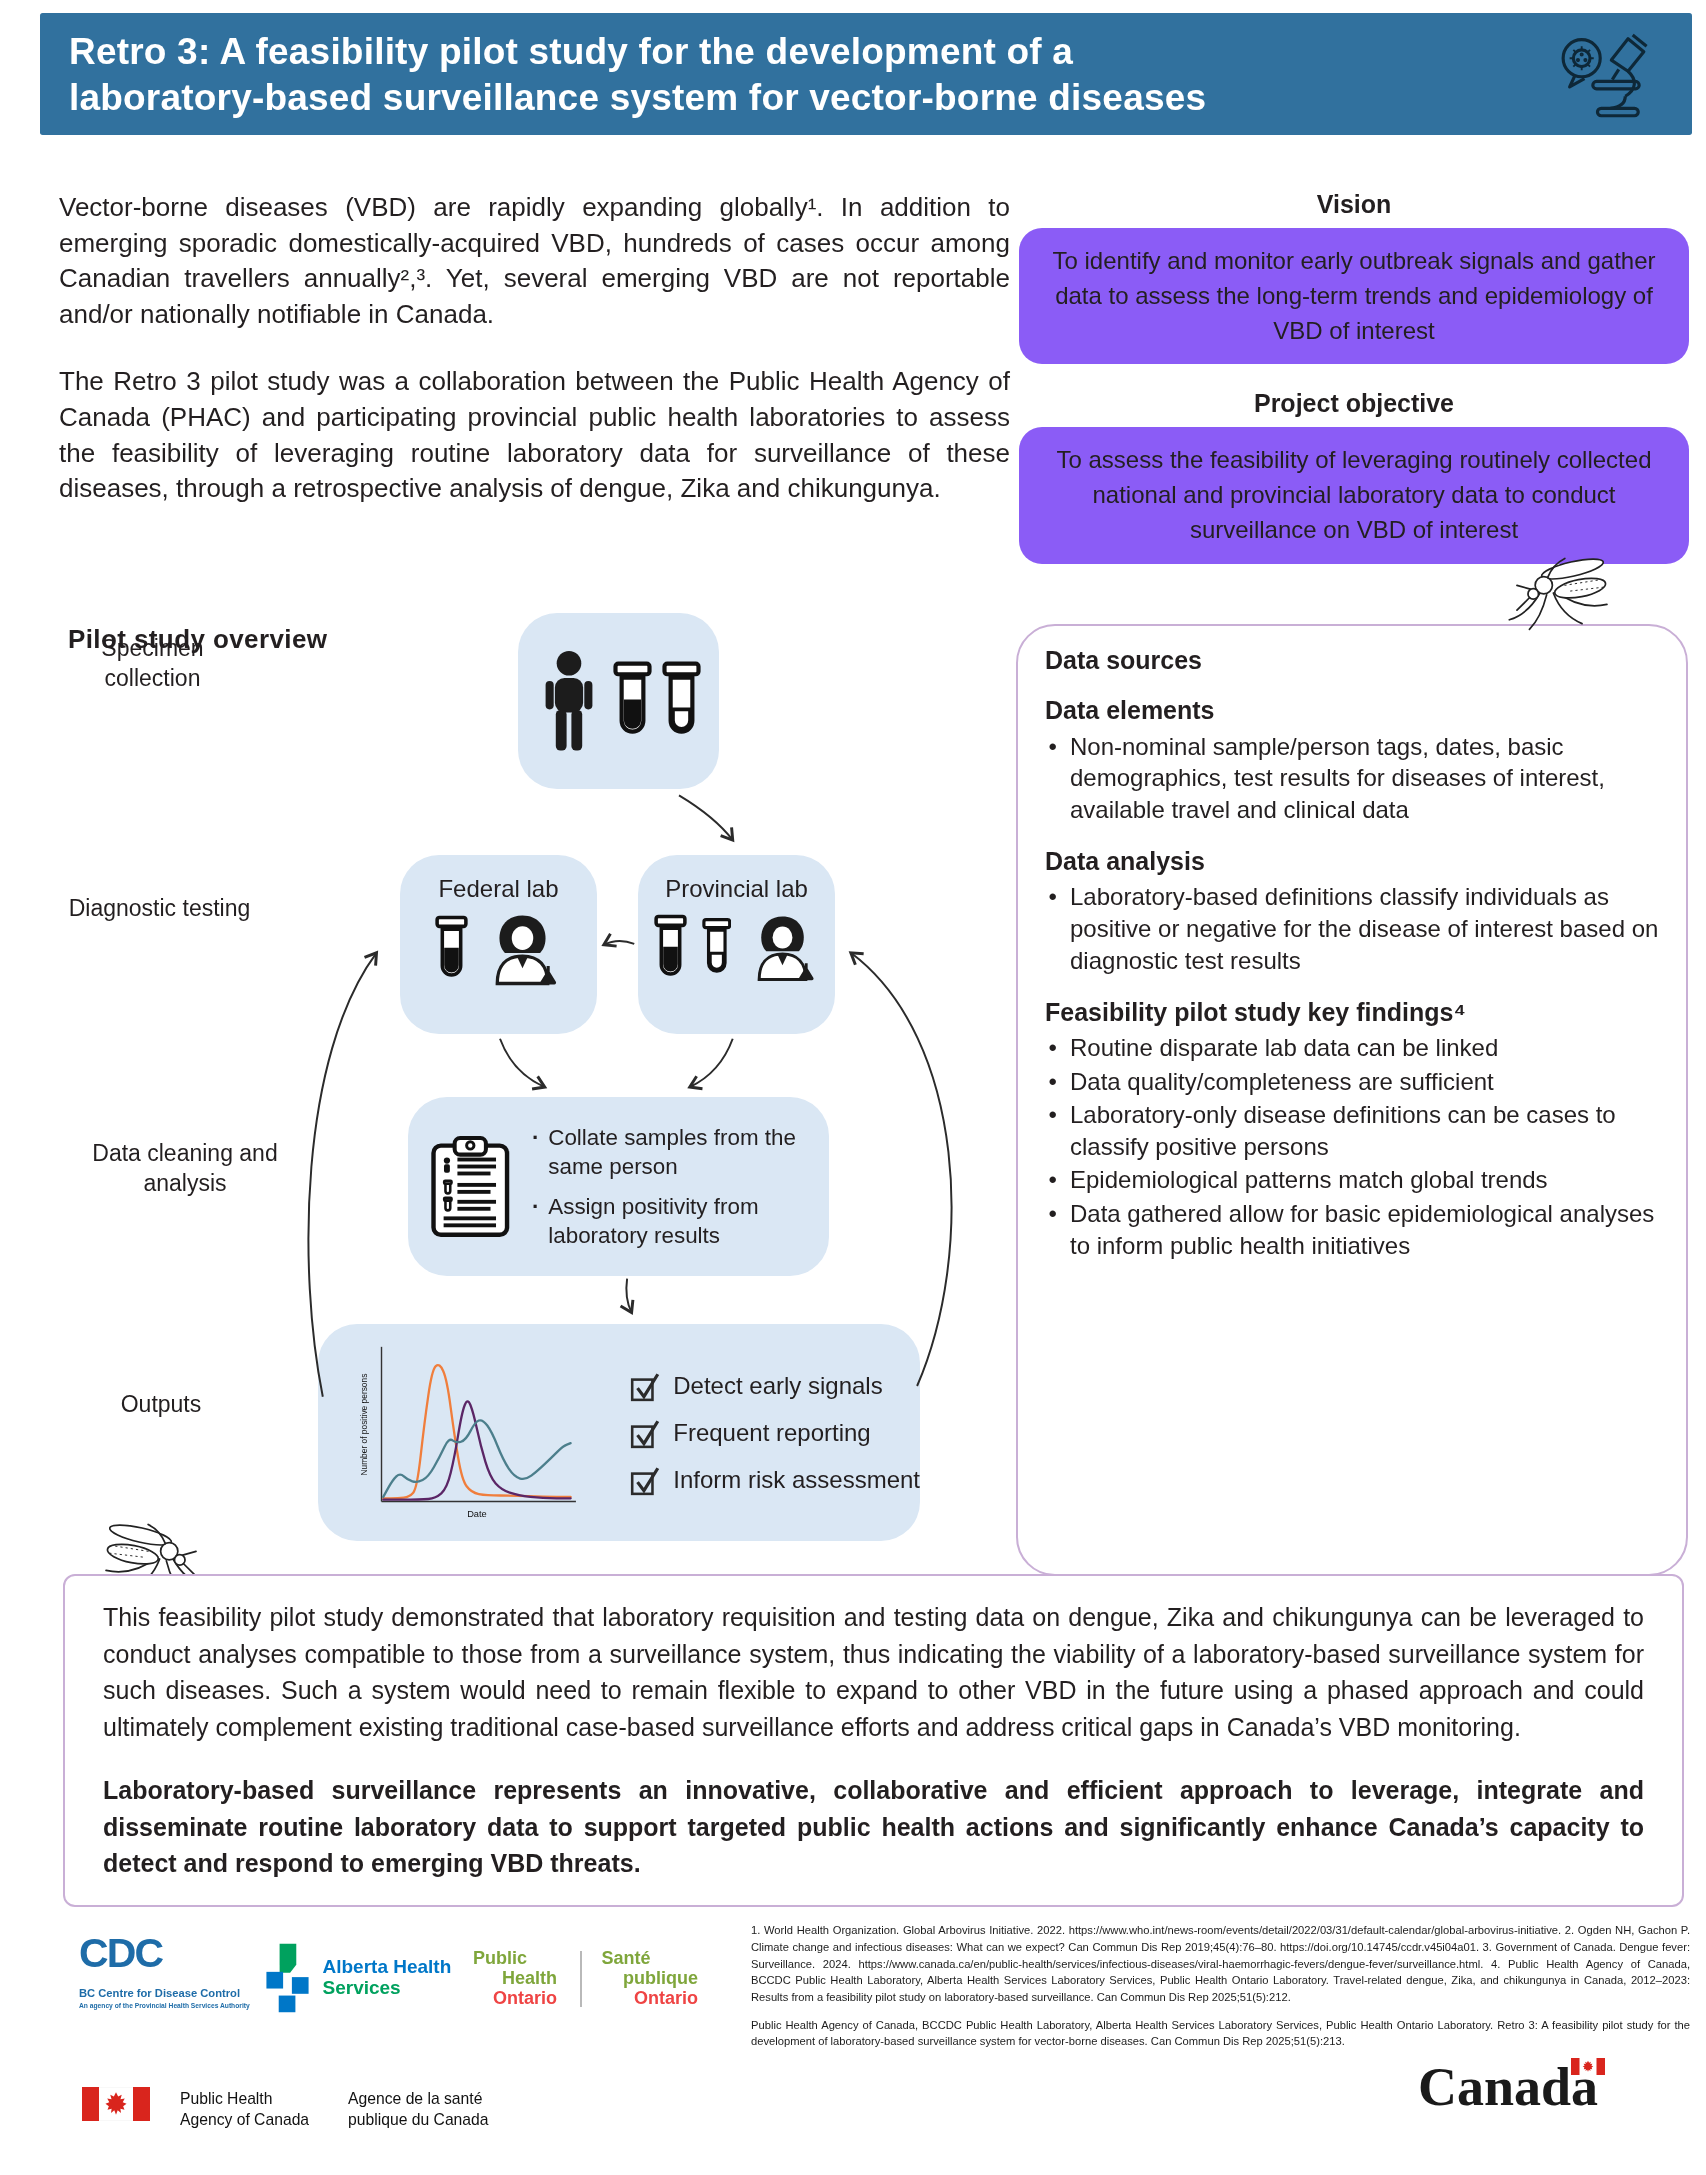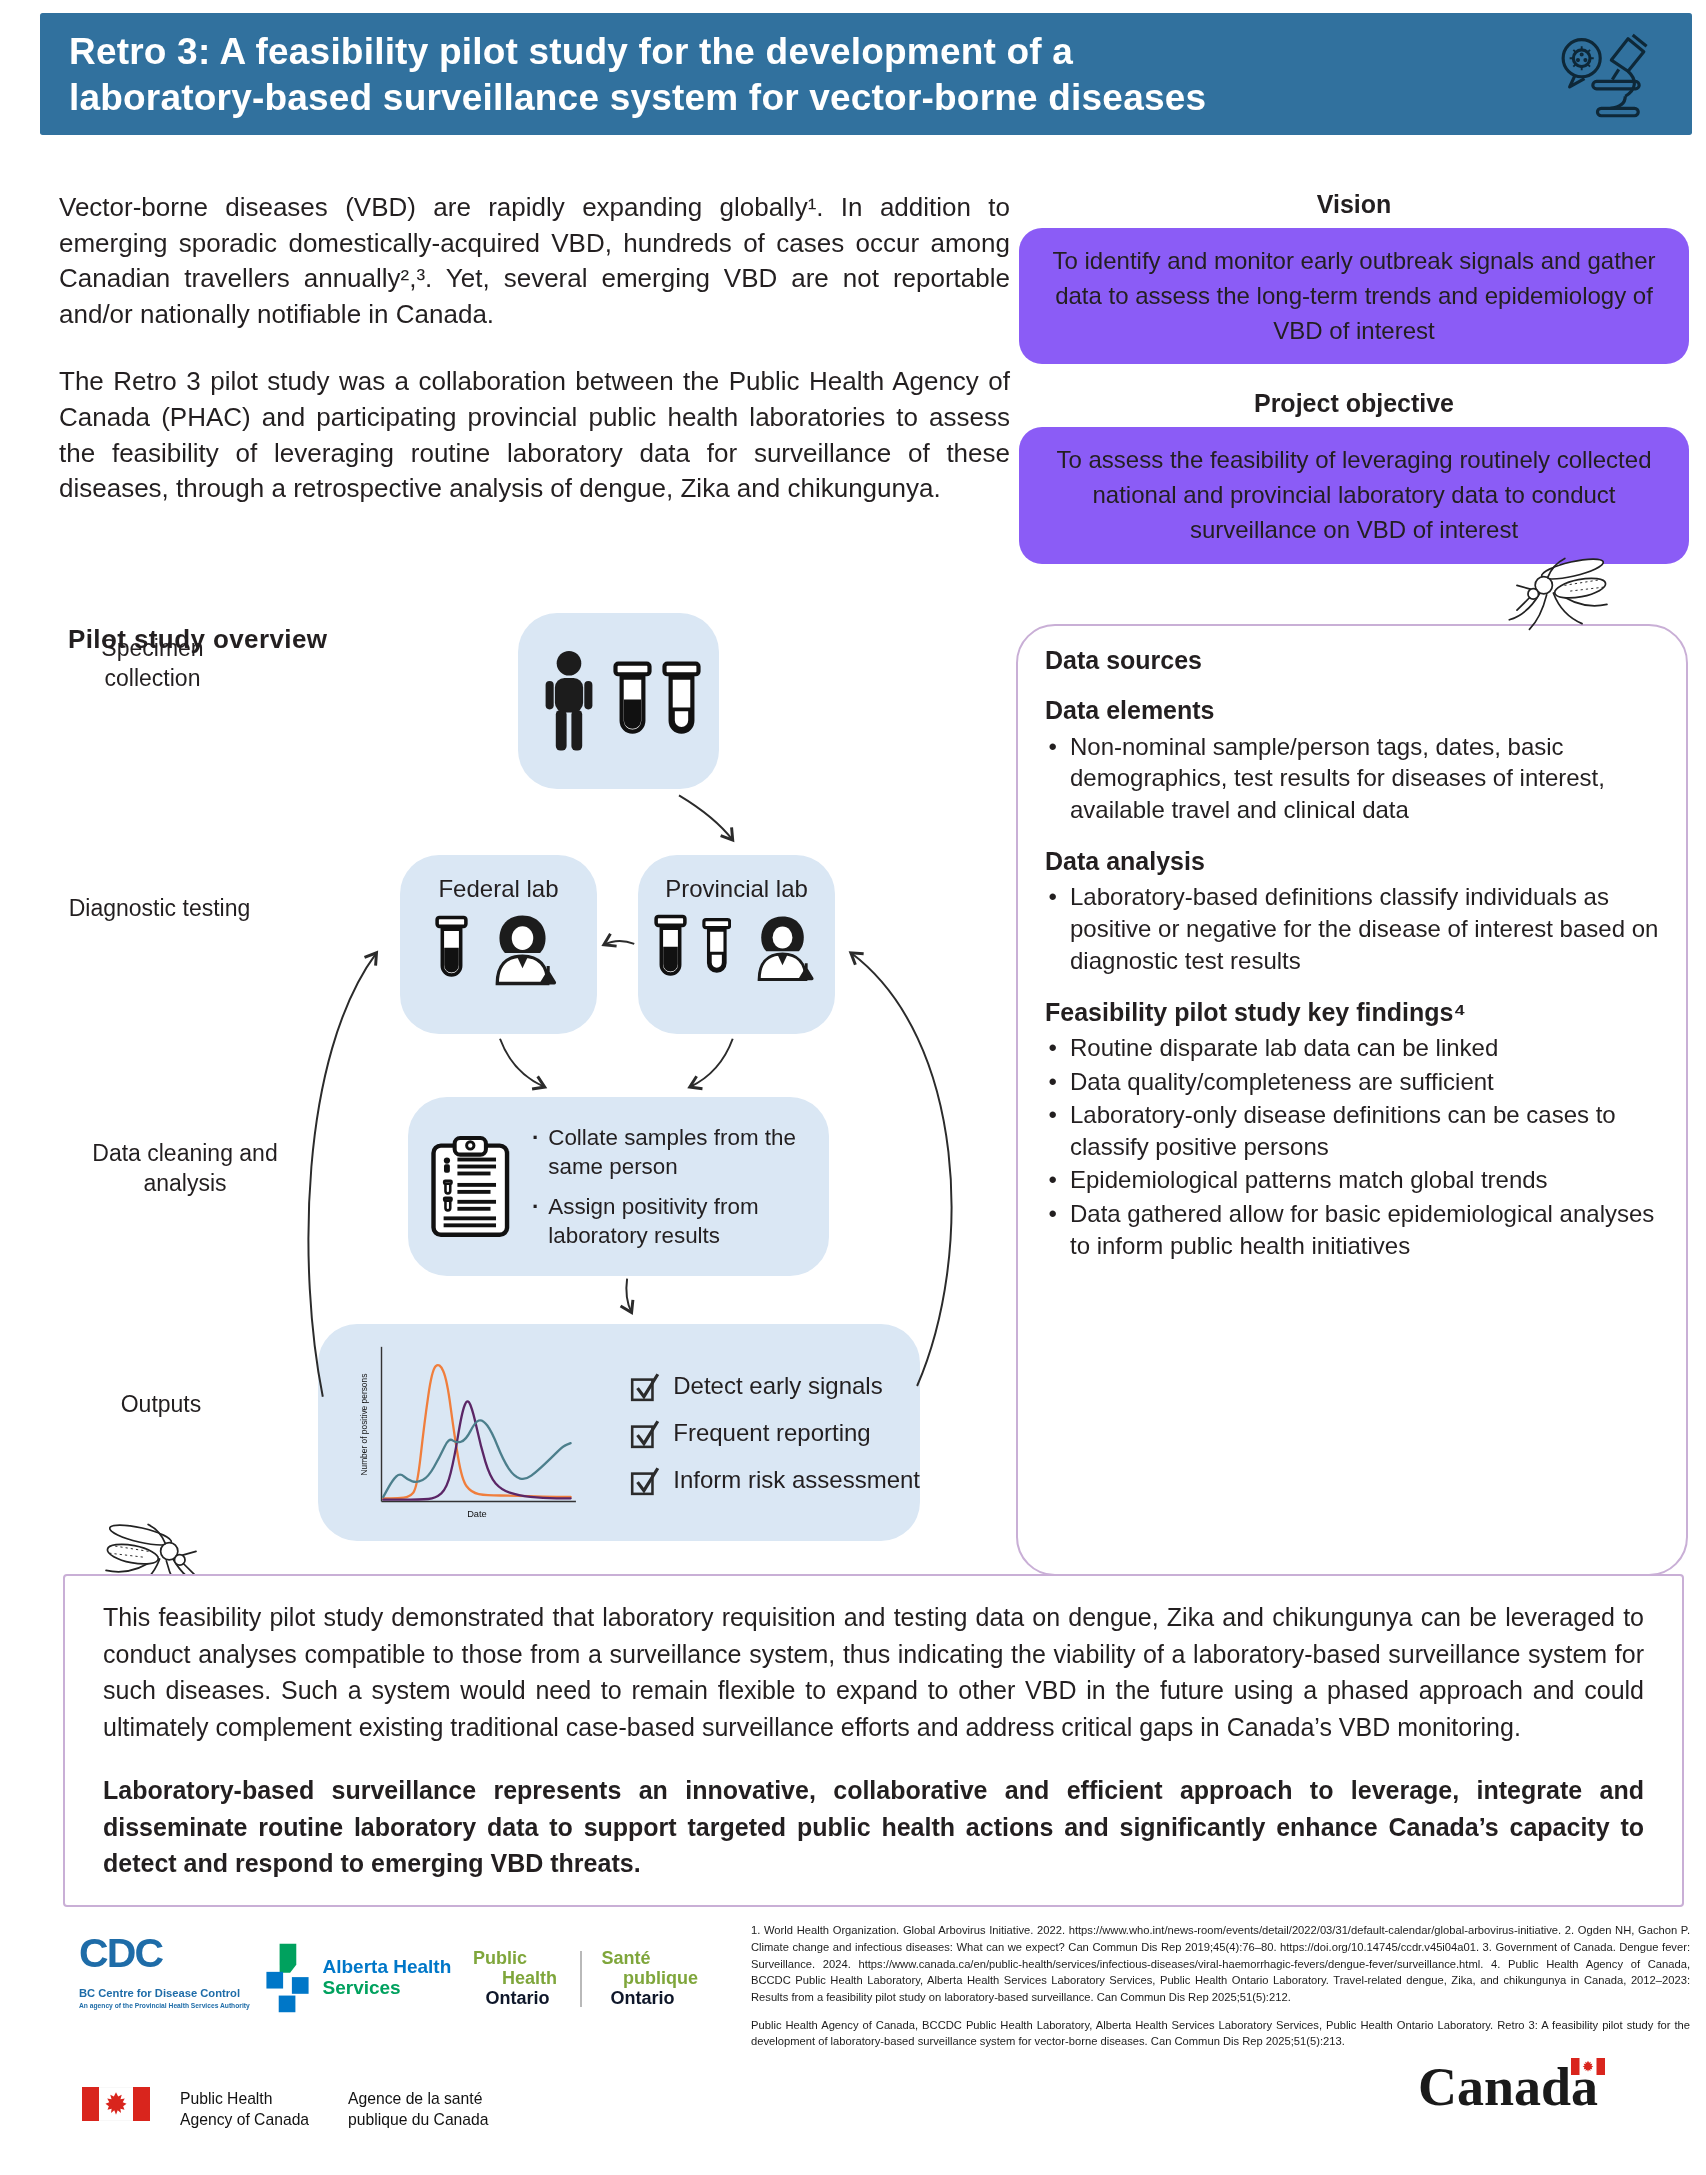--- a/index.html
+++ b/index.html
@@ -63,21 +63,21 @@
   .p-bullet{position:relative;padding-left:25px;font-size:24px;line-height:1.32;}
   .p-bullet + .p-bullet{margin-top:1.8px;}
   .p-bullet:before{content:"\2022";position:absolute;left:3.6px;}
 
   .mosquito{position:absolute;width:134px;height:88px;}
   .mosq-1{left:1494px;top:548px;}
   .mosq-2{left:85px;top:1514px;transform:scaleX(-1);}
 
   
   .summary{position:absolute;left:63px;top:1574px;width:1621px;height:333px;
-           border:2.7px solid #C9AFD6;border-radius:4px;box-sizing:border-box;
+           border:2.7px solid #C9AFD6;border-radius:12px;box-sizing:border-box;
            padding:23px 38px;font-size:25px;line-height:1.46;text-align:justify;background:#fff;}
   .summary p{margin:0;}
   .summary .bold{font-weight:700;margin-top:27px;}
 
   
   .refs{position:absolute;left:751px;top:1922px;width:939px;font-size:11.2px;
         line-height:1.5;text-align:justify;color:#1c1c1c;}
   .refs p{margin:0;}
   .refs p + p{margin-top:10.7px;}
 
@@ -88,21 +88,21 @@
 
   .ahs{position:absolute;left:265px;top:1942px;display:flex;align-items:center;}
   .ahs-text{margin-left:12.5px;line-height:1.08;}
   .ahs-l1{font-size:19px;font-weight:700;color:#0077C8;white-space:nowrap;}
   .ahs-l2{font-size:19px;font-weight:700;color:#00A15E;}
 
   .pho{position:absolute;left:473px;top:1949px;display:flex;align-items:stretch;}
   .pho-col{font-size:18px;font-weight:700;line-height:1.1;}
   .pho-bar{width:1.8px;background:#b9b9b9;margin:1.8px 19.7px 1.8px 23px;}
   .pho-green{color:#7FA63B;}
-  .pho-blue{color:#0f172a;}
+  .pho-blue{color:#ef4444;text-align:right;}
   .pho-ind1{margin-left:29px;}
   .pho-ind2{margin-left:12.5px;}
   .pho-ind3{margin-left:21.5px;}
   .pho-ind4{margin-left:9px;}
 
   .phac{position:absolute;left:82px;top:2087px;display:flex;align-items:flex-start;}
   .phac-texts{display:flex;margin-left:30px;margin-top:1.8px;}
   .phac-block{font-size:15.7px;line-height:1.32;color:#111;}
   .phac-block + .phac-block{margin-left:39px;}
 

